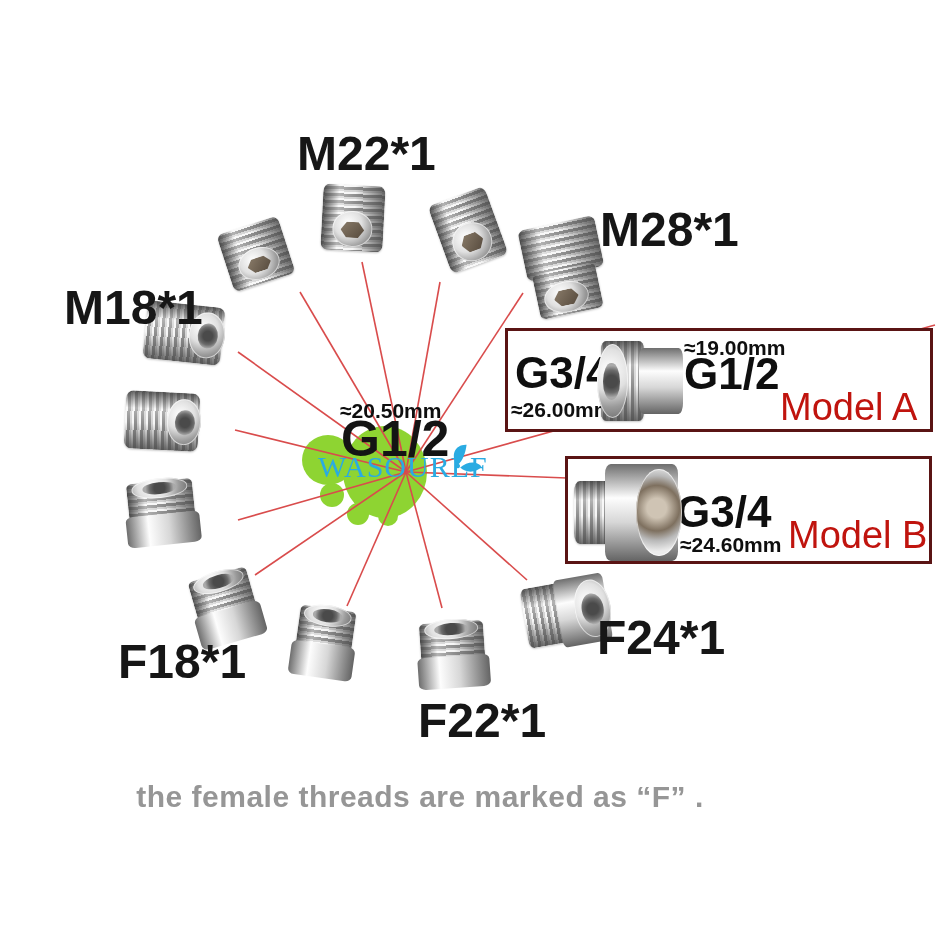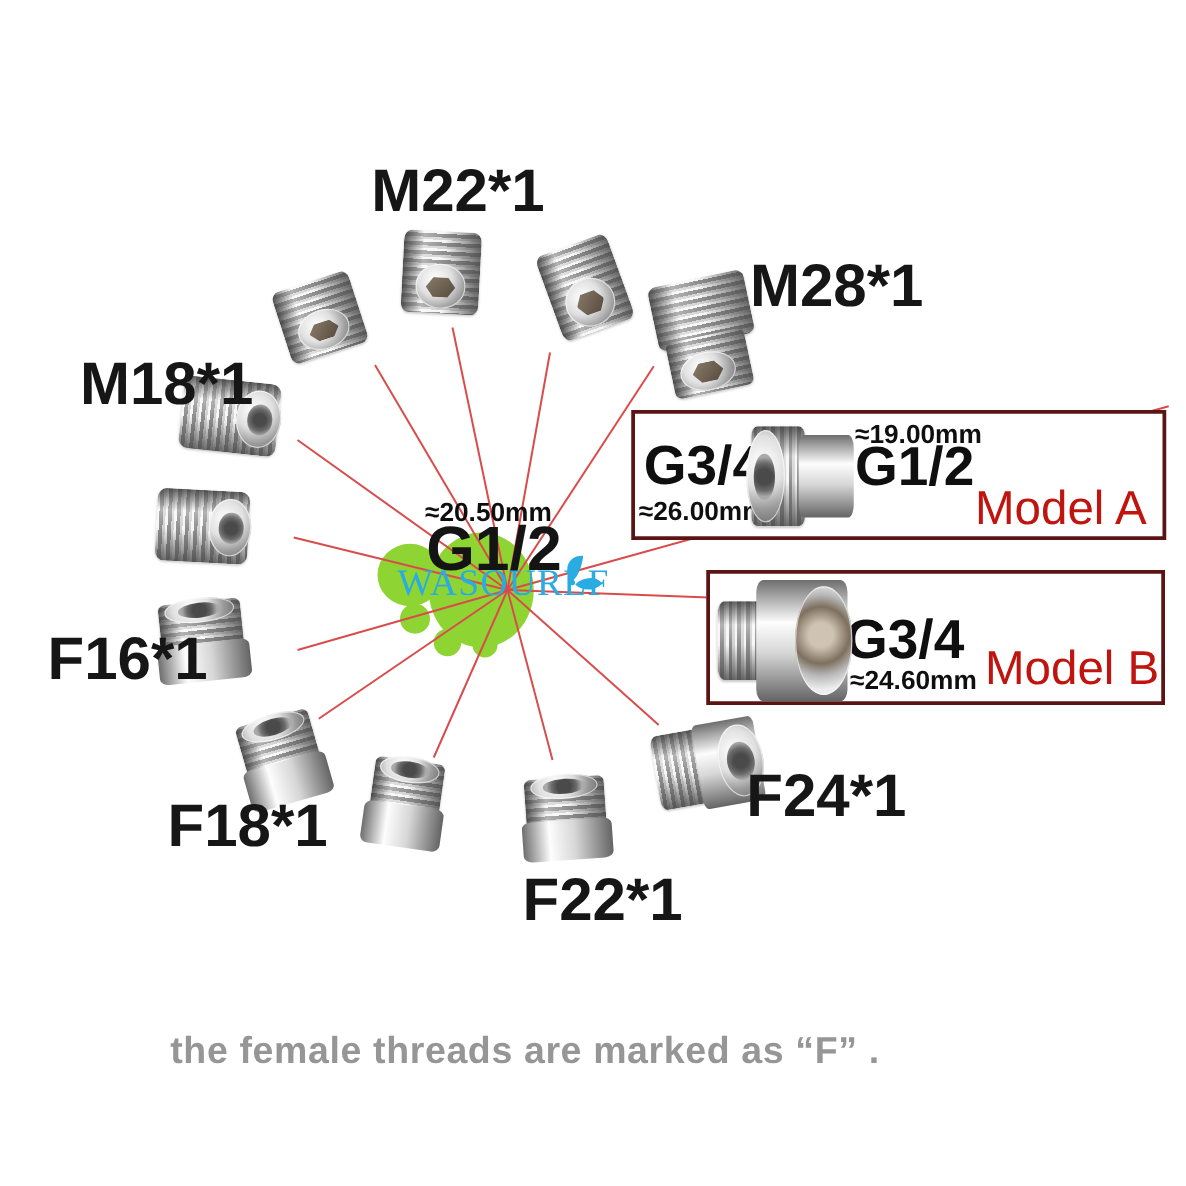--- a/index.html
+++ b/index.html
@@ -99,21 +99,21 @@
     <div class="fit" id="fit-model-b" style="left:6px;top:5px;width:104px;height:97px">
         <div class="threads-v" style="left:0;top:18%;width:40%;height:64%;border-radius:14%/18%"></div>
    <div class="sleeve-v" style="left:30%;top:0;width:70%;height:100%;border-radius:8%/10%"></div>
    <div class="face" style="right:-4%;top:5%;width:44%;height:90%;background:radial-gradient(circle at 45% 45%, #cfc4b4 18%, #7e705f 42%, #b9b9b9 60%, #ededed 80%)"></div>
       </div>
     <div class="mtxt big-thread" style="left:108px;top:31px">G3/4</div>
     <div class="mtxt size-note" style="left:112px;top:75px">≈24.60mm</div>
     <div class="mtxt model-name" style="left:220px;top:57px">Model B</div>
   </div>
 
-  <div class="footer-line" style="top:823px">the female threads are marked as “F” .</div>
+  <div class="footer-line" style="top:779px">the female threads are marked as “F” .</div>
 
 <div class="fit" style="left: 224px; top: 224px; width: 64px; height: 60px; transform: rotate(-18deg);">
       <div class="body"></div>
      <div class="face" style="left:17%;top:40%;width:66%;height:54%"></div>
      <div class="hex" style="left:31%;top:56%;width:38%;height:24%"></div>
     </div>
     <div class="fit" style="left: 322px; top: 185px; width: 62px; height: 66px; transform: rotate(3deg);">
       <div class="body"></div>
      <div class="face" style="left:17%;top:40%;width:66%;height:54%"></div>
      <div class="hex" style="left:31%;top:56%;width:38%;height:24%"></div>
@@ -141,28 +141,27 @@
       <div class="threads-v" style="inset:0;border-radius:10%/14%"></div>
      <div class="face" style="right:-3%;top:10%;width:46%;height:80%"></div>
      <div class="ring" style="right:6%;top:30%;width:26%;height:42%"></div>
     </div>
     <div class="fit" style="left: 125px; top: 481px; width: 74px; height: 64px; transform: rotate(-6deg);">
       <div class="body" style="left:6%;width:88%;height:62%"></div>
      <div class="sleeve" style="height:48%"></div>
      <div class="face" style="left:12%;top:-4%;width:76%;height:30%"></div>
      <div class="ring" style="left:27%;top:2%;width:46%;height:18%"></div>
     </div>
-    <div class="flabel" style="left: 38px; top: 504px;">F16*1</div>
     <div class="fit" style="left: 192px; top: 573px; width: 68px; height: 70px; transform: rotate(-16deg);">
       <div class="body" style="left:6%;width:88%;height:62%"></div>
      <div class="sleeve" style="height:48%"></div>
      <div class="face" style="left:12%;top:-4%;width:76%;height:30%"></div>
      <div class="ring" style="left:27%;top:2%;width:46%;height:18%"></div>
     </div>
-    <div class="flabel" style="left: 134px; top: 638px;">F18*1</div>
+    <div class="flabel" style="left: 118px; top: 638px;">F18*1</div>
     <div class="fit" style="left: 292px; top: 608px; width: 64px; height: 70px; transform: rotate(8deg);">
       <div class="body" style="left:6%;width:88%;height:62%"></div>
      <div class="sleeve" style="height:48%"></div>
      <div class="face" style="left:12%;top:-4%;width:76%;height:30%"></div>
      <div class="ring" style="left:27%;top:2%;width:46%;height:18%"></div>
     </div>
     <div class="fit" style="left: 417px; top: 622px; width: 72px; height: 66px; transform: rotate(-4deg);">
       <div class="body" style="left:6%;width:88%;height:62%"></div>
      <div class="sleeve" style="height:48%"></div>
      <div class="face" style="left:12%;top:-4%;width:76%;height:30%"></div>

